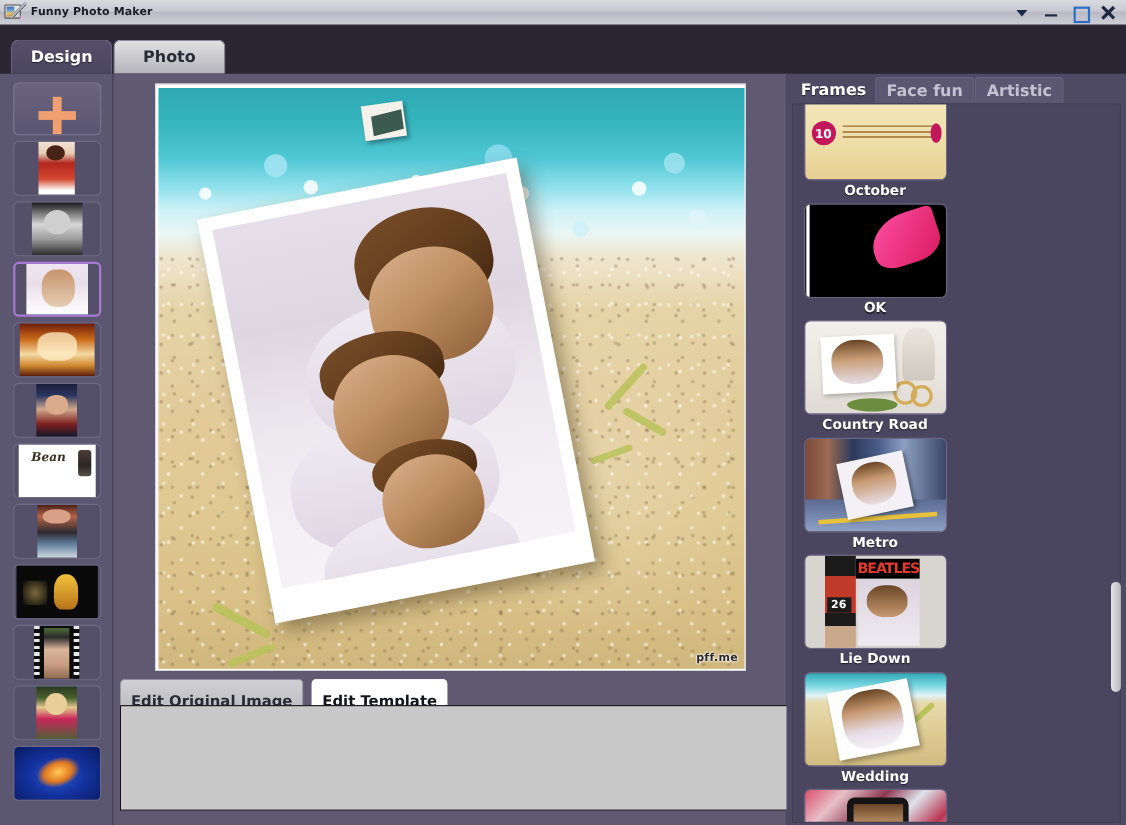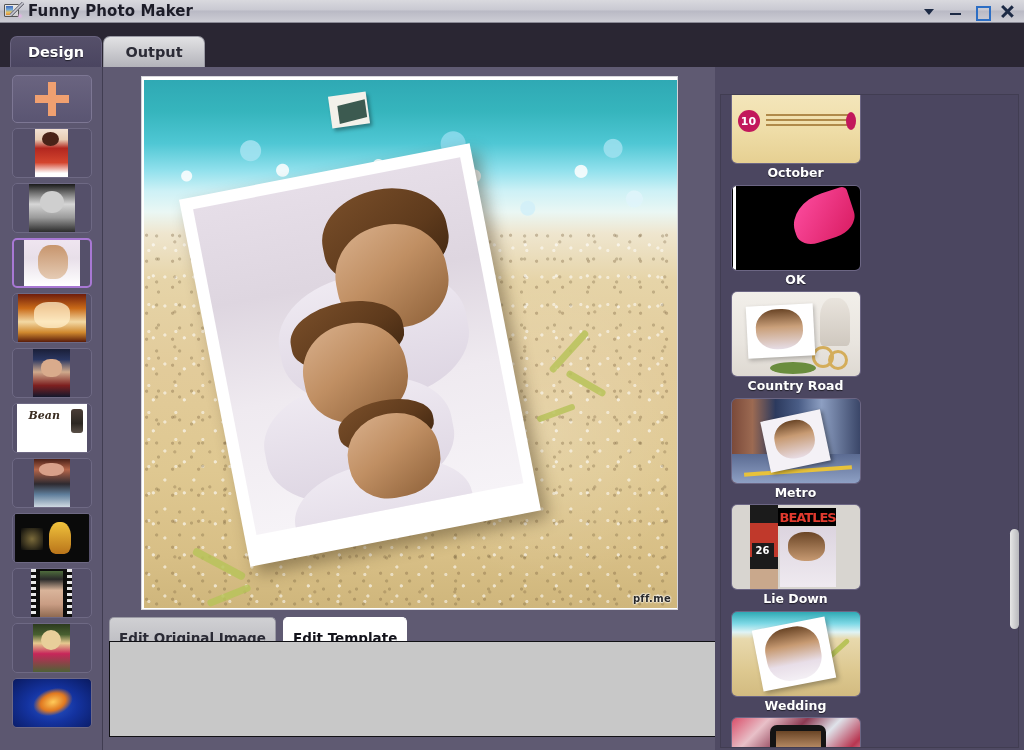--- a/index.html
+++ b/index.html
@@ -32,21 +32,21 @@
   }
   .app-icon .wand {
     position: absolute; right: -1px; top: -1px; width: 14px; height: 14px;
     background: linear-gradient(135deg, transparent 42%, #7b7b86 42%, #c9c9d2 50%, #6a6a74 58%, transparent 58%);
   }
   .app-icon .spark {
     position: absolute; right: 0px; bottom: 0px; width: 6px; height: 6px;
     background: radial-gradient(circle, #e8b3e8 0%, rgba(232,179,232,0) 70%);
   }
   .title-text {
-    font-size: 15px; font-weight: bold; color: #1c1c28;
+    font-size: 10px; font-weight: bold; color: #1c1c28;
     letter-spacing: .1px; flex: 1 1 auto;
   }
   .win-ctrls { display: flex; align-items: center; gap: 11px; margin-right: 9px; }
   .wc { width: 15px; height: 15px; position: relative; cursor: default; }
   .wc-drop::after {
     content: ""; position: absolute; left: 2px; top: 5px;
     border-left: 5.5px solid transparent; border-right: 5.5px solid transparent;
     border-top: 6px solid #1d2a45;
   }
   .wc-min::after {
@@ -93,21 +93,21 @@
     position: absolute; left: 0; top: 67px; width: 103px; height: 683px;
     background: #5c5770;
     border-right: 1px solid #413d52;
     overflow: hidden;
   }
   .sb-inner { position: absolute; left: 0; top: 0; width: 103px; }
   .sb-cell {
     width: 80px; height: 50px; margin: 5px auto 0 auto;
     border: 1px solid #6e6984; border-radius: 5px;
     background: #55506a;
-    display: flex; align-items: center; justify-content: center;
+    display: flex; align-items: flex-end; justify-content: center;
     overflow: hidden; position: relative;
   }
   .sb-cell.sel { border: 2px solid #a878d4; }
   .sb-add {
     height: 48px; margin-top: 8px;
     background: linear-gradient(to bottom, #6a6480 0%, #5a5572 100%);
     border: 1px solid #7d7794;
   }
   .plus {
     position: relative; width: 34px; height: 34px;
@@ -381,21 +381,21 @@
   <div class="win-ctrls">
     <div class="wc wc-drop"></div>
     <div class="wc wc-min"></div>
     <div class="wc wc-max"></div>
     <div class="wc wc-close"></div>
   </div>
 </div>
 
 <div class="tabstrip">
   <div class="mtab active">Design</div>
-  <div class="mtab inactive">Output</div>
+  <div class="mtab inactive">Photo</div>
 </div>
 
 <div class="sidebar">
   <div class="sb-inner">
 
     <div class="sb-cell sb-add">
       <div class="plus"></div>
     </div>
 
     <div class="sb-cell">
@@ -475,20 +475,25 @@
   <div class="btabs">
     <div class="btab inactive">Edit Original Image</div>
     <div class="btab active">Edit Template</div>
   </div>
   <div class="edit-panel"></div>
 
 </div>
 
 <div class="rightpanel">
 
+  <div class="rtabs">
+    <div class="rtab active">Frames</div>
+    <div class="rtab idle t2">Face fun</div>
+    <div class="rtab idle t3">Artistic</div>
+  </div>
 
   <div class="frames-scroll">
     <div class="frames-grid">
 
       <div class="fr-cell">
         <div class="fr-box">
           <div class="fi f-october">
             <div class="tag">10</div>
             <div class="lines"></div>
             <div class="rcap"></div>

